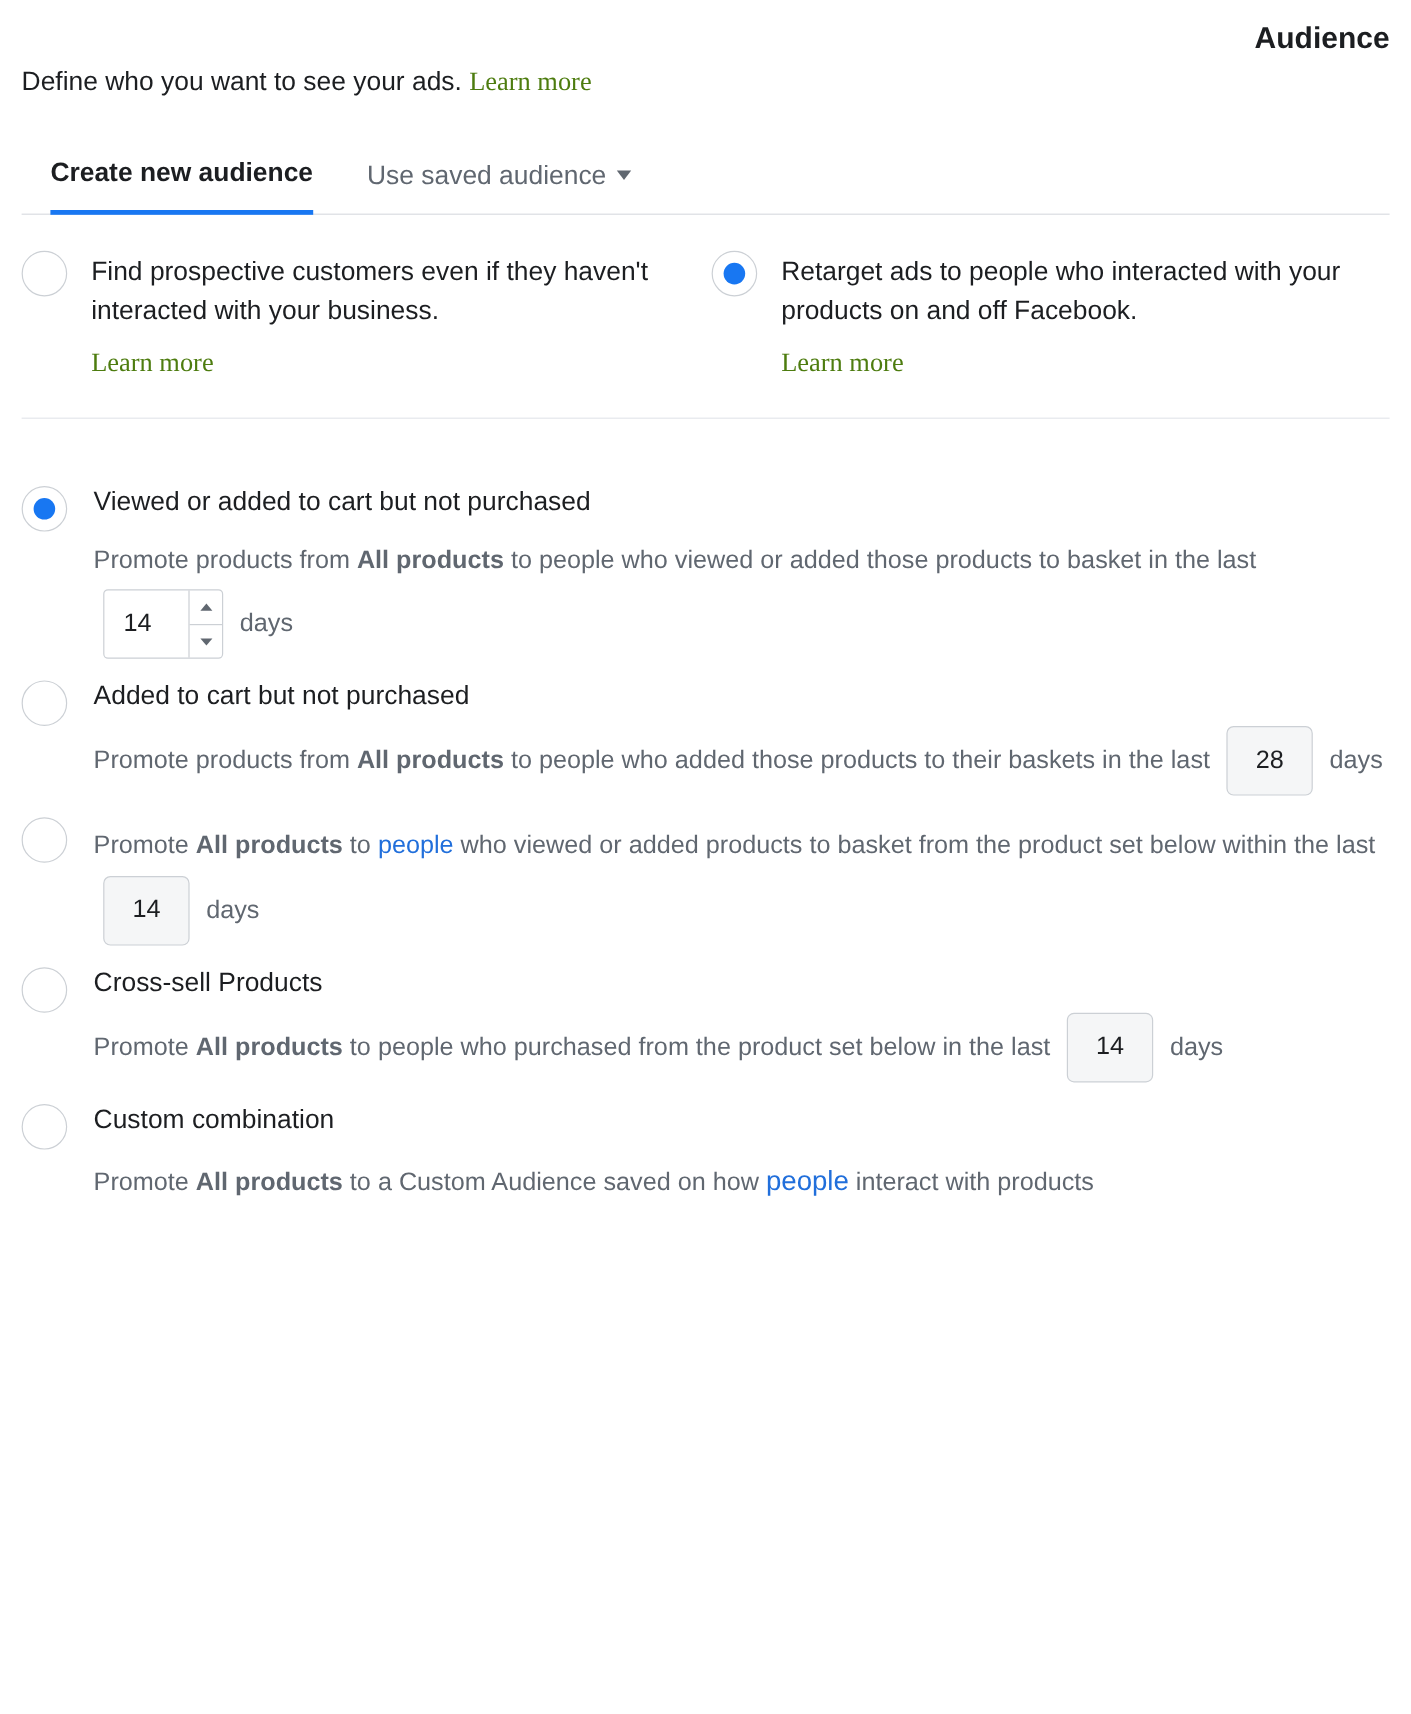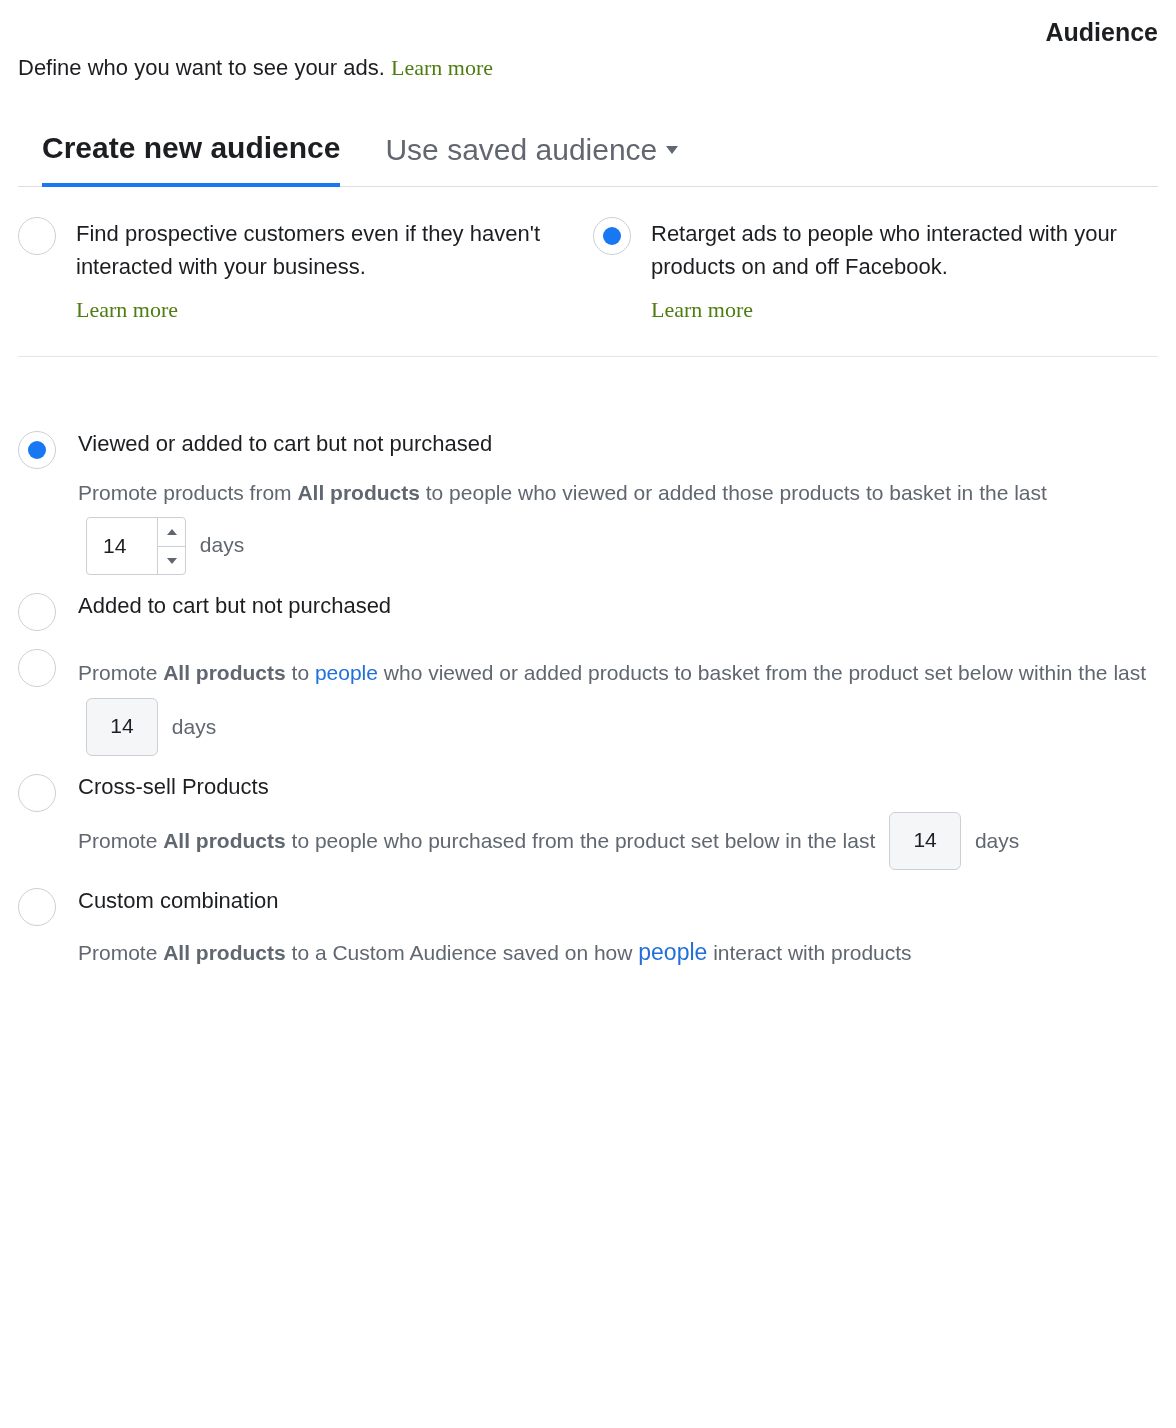--- a/index.html
+++ b/index.html
@@ -32,21 +32,21 @@
     }
     .tabs {
       display: flex;
       border-bottom: 1px solid #dadde1;
       gap: 45px;
       margin-bottom: 30px;
       padding-left: 24px;
     }
     .tab {
       padding: 10px 0 18px 0;
-      font-size: 30px;
+      font-size: 22px;
       color: #606770;
       cursor: pointer;
       display: flex;
       align-items: center;
       gap: 6px;
     }
     .tab.active {
       color: #1c1e21;
       font-weight: 700;
       border-bottom: 4px solid #1877f2;
@@ -59,21 +59,21 @@
       border-right: 6px solid transparent;
       border-top: 8px solid #606770;
       display: inline-block;
       margin-left: 3px;
     }
     .top-options {
       display: flex;
       gap: 10px;
       padding-bottom: 30px;
       border-bottom: 1px solid #e4e6eb;
-      margin-bottom: 74px;
+      margin-bottom: 56px;
     }
     .top-option {
       display: flex;
       gap: 20px;
       width: 50%;
     }
     .radio {
       width: 38px;
       height: 38px;
       min-width: 38px;
@@ -239,20 +239,23 @@
             </span>
           </span><span> days</span>
       </div>
     </div>
   </div>
 
   <div class="retarget-option">
     <div class="radio"></div>
     <div>
       <div class="retarget-title">Added to cart but not purchased</div>
+      <div class="retarget-desc">
+        <span>Promote products from </span><span class="bold">All products</span><span> to people who added those products to their baskets in the last </span><span class="static-box">28</span><span> days</span>
+      </div>
     </div>
   </div>
 
   <div class="retarget-option">
     <div class="radio"></div>
     <div>
       <div class="retarget-desc">
         <span>Promote </span><span class="bold">All products</span><span> to </span><span class="link-inline">people</span><span> who viewed or added products to basket from the product set below within the last </span><span class="static-box">14</span><span> days</span>
       </div>
     </div>

